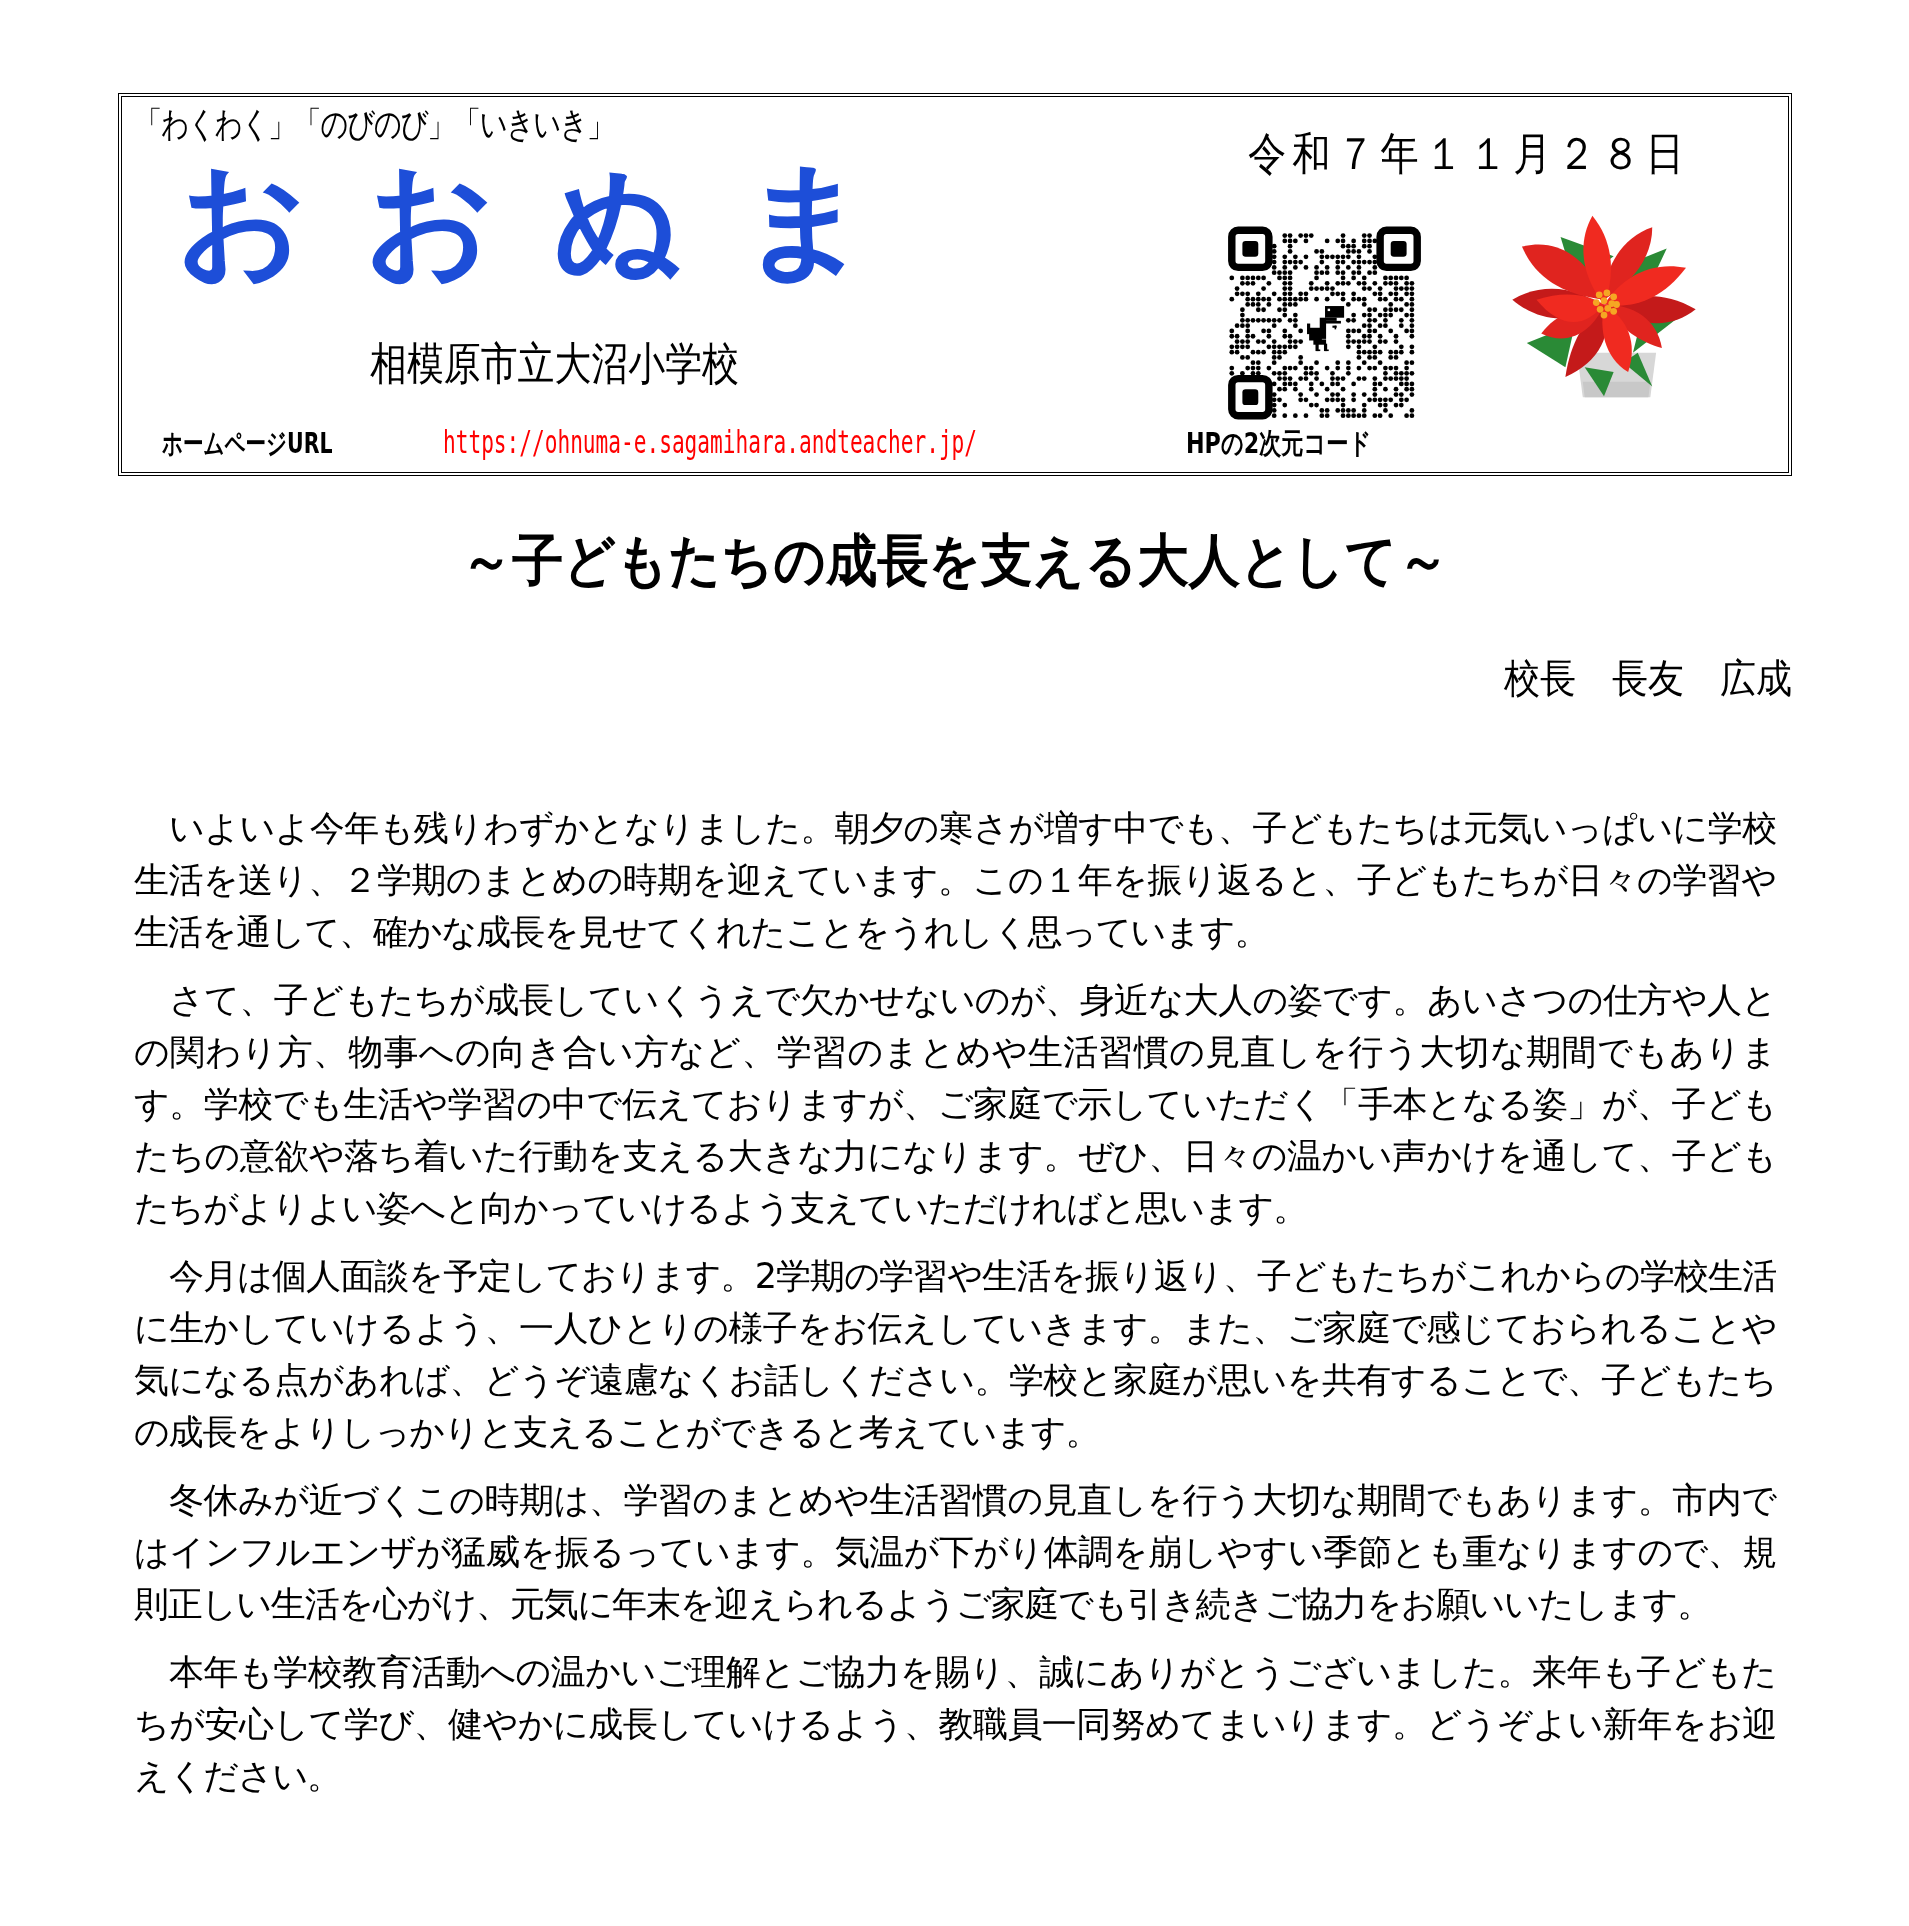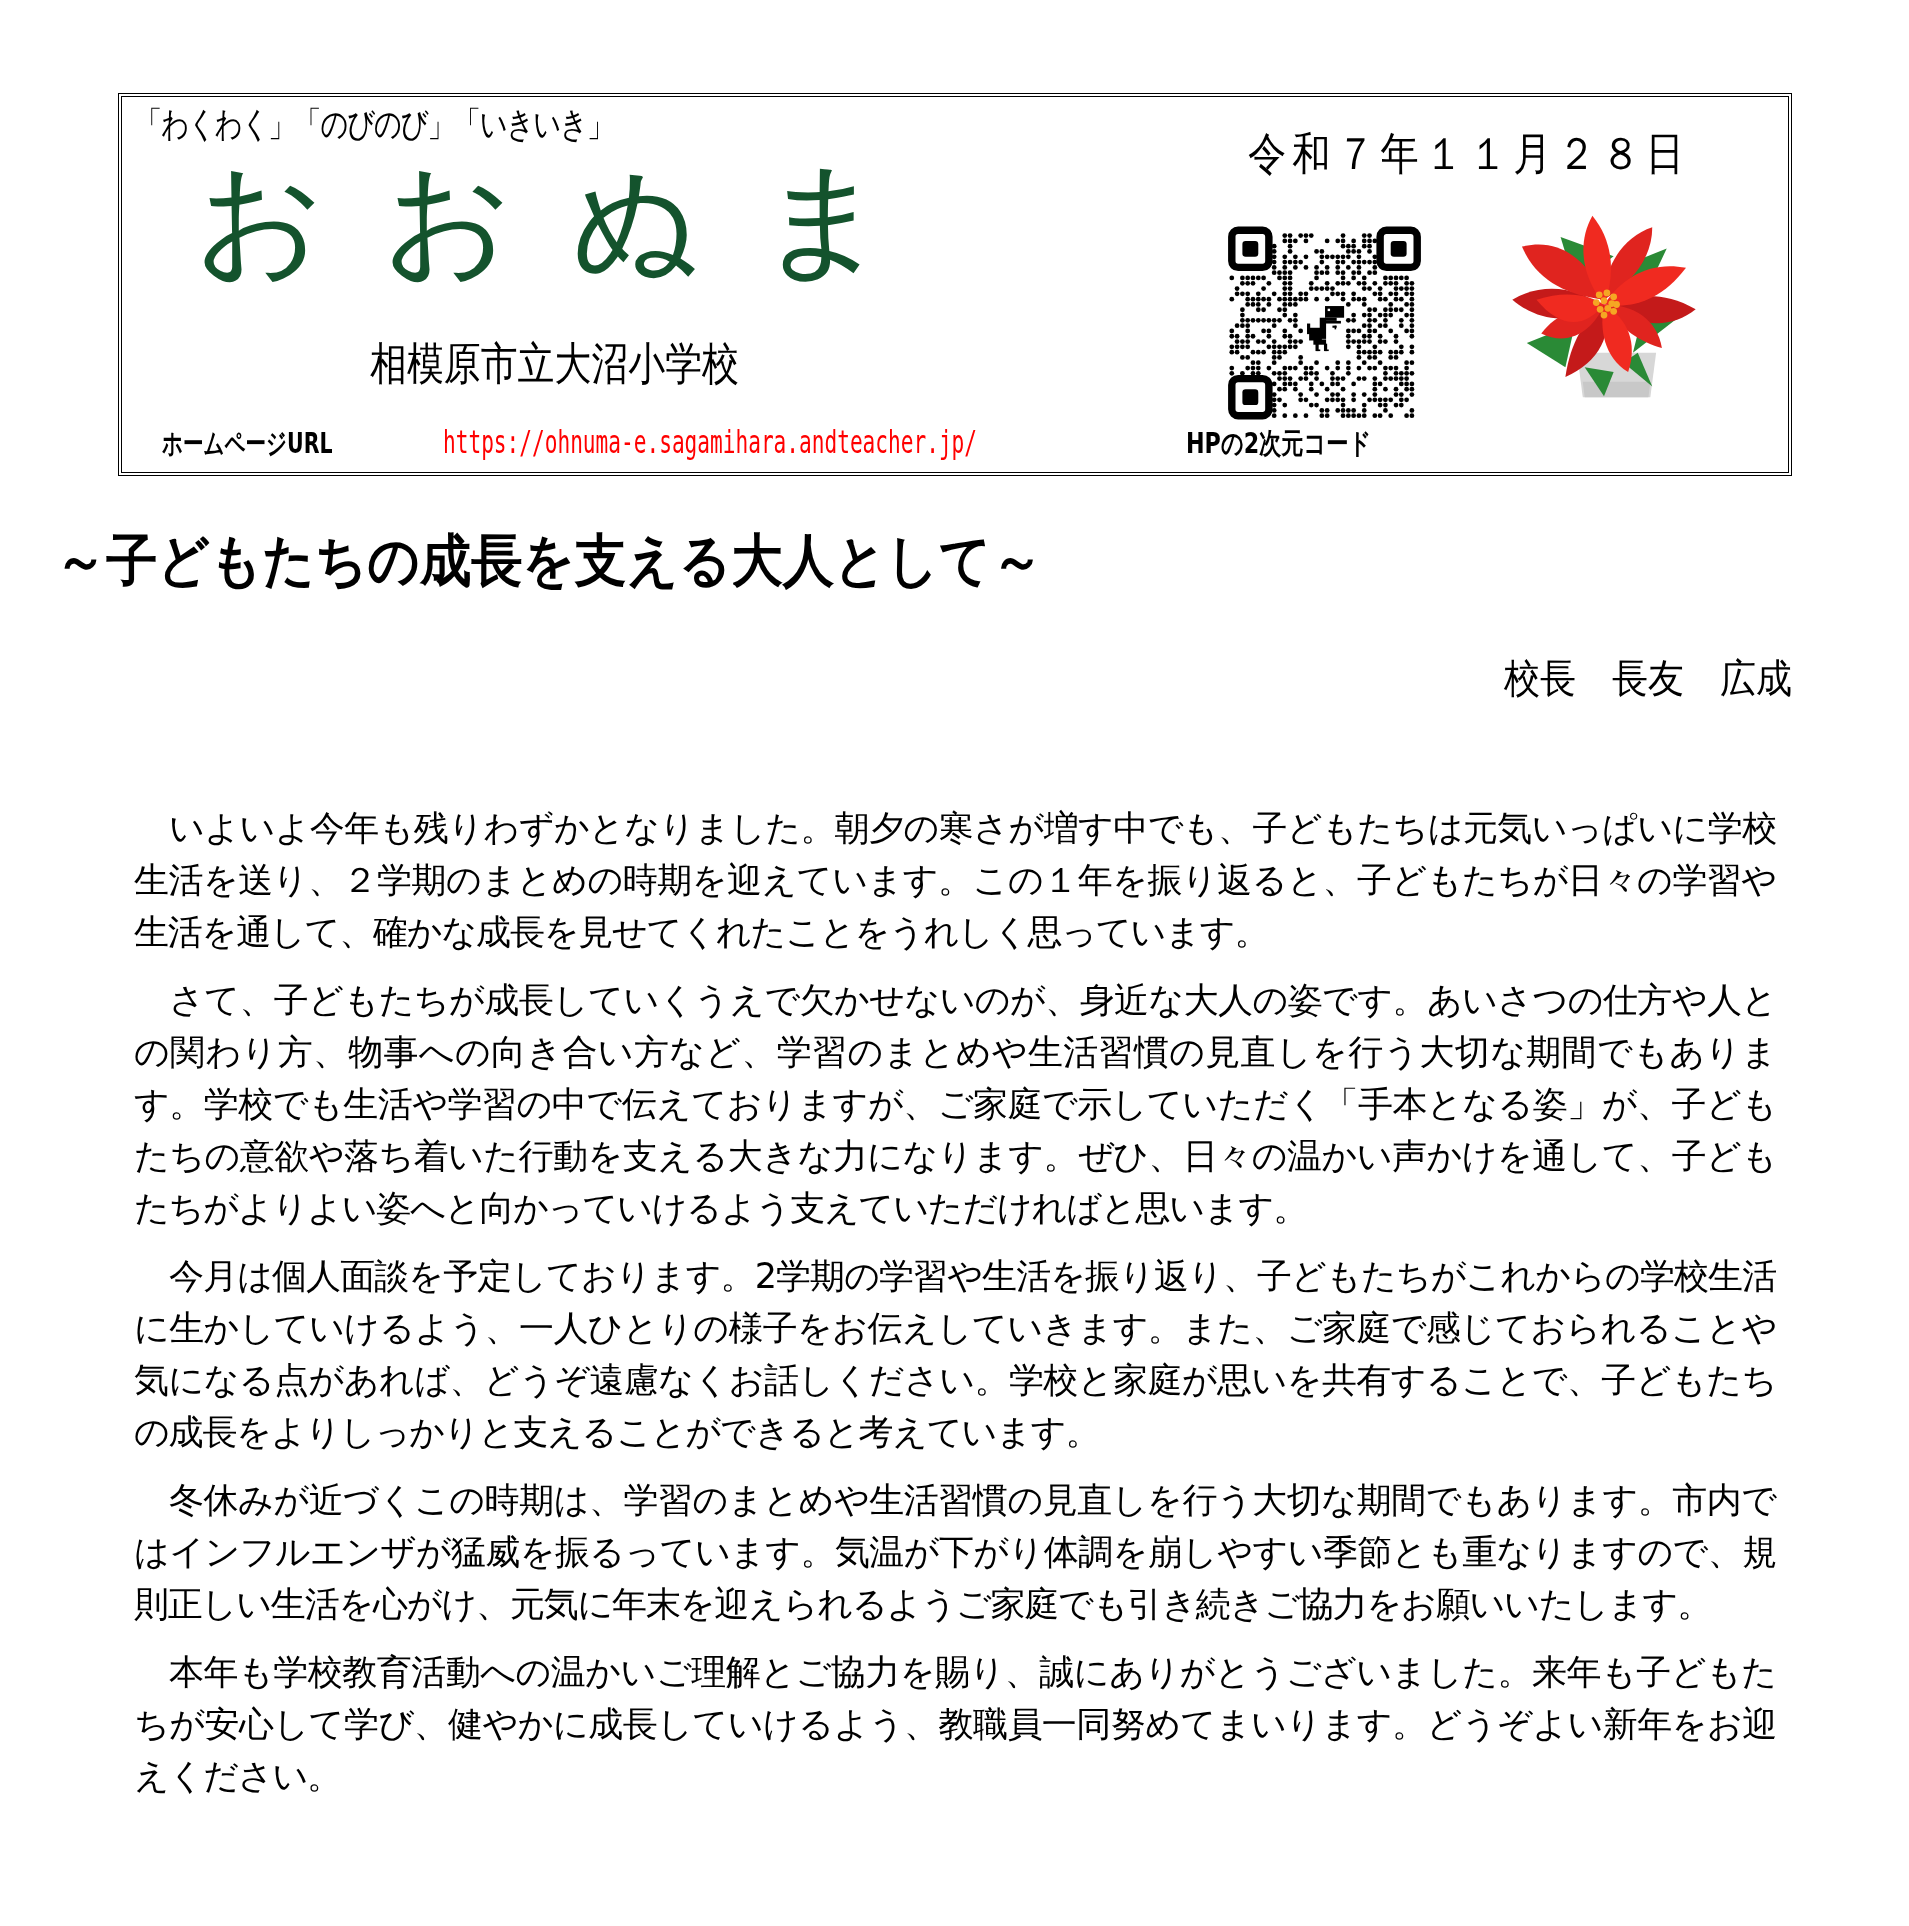--- a/index.html
+++ b/index.html
@@ -18,22 +18,22 @@
   #header-box::after {
     content: ""; position: absolute; left: 2.3px; top: 2.3px; right: 2.3px; bottom: 2.3px;
     border: 1.9px solid #000;
   }
   #slogan {
     left: 135px; top: 103px; font-size: 35px; line-height: 42px;
     white-space: nowrap; letter-spacing: -1.5px;
     transform: scaleX(0.78); transform-origin: left top;
   }
   #masthead {
-    left: 195px; top: 150px; font-size: 127px; line-height: 139px;
-    color: #14532d; font-weight: normal; white-space: nowrap; letter-spacing: 58px;
+    left: 177px; top: 150px; font-size: 127px; line-height: 139px;
+    color: #1d4ed8; font-weight: bold; white-space: nowrap; letter-spacing: 58px;
     transform: scaleX(1.0); transform-origin: left top;
   }
   #school-name {
     left: 370px; top: 339px; font-size: 45px; line-height: 50px;
     white-space: nowrap; transform: scaleX(0.82); transform-origin: left top;
   }
   #url-label {
     left: 162px; top: 426px; font-size: 28.5px; line-height: 35px; font-weight: bold;
     white-space: nowrap; transform: scaleX(0.72); transform-origin: left top;
   }
@@ -48,21 +48,21 @@
   }
   #issue-date {
     left: 1248px; top: 127px; font-size: 45px; line-height: 54px;
     white-space: nowrap; letter-spacing: 7px; transform: scaleX(0.85); transform-origin: left top;
   }
   #qr-code { left: 1224px; top: 225px; width: 201px; height: 196px; }
   #poinsettia { left: 1504px; top: 208px; width: 200px; height: 193px; }
 
   
   #article-title {
-    left: 0; width: 1910px; top: 528px; text-align: left;
+    left: 0; width: 1910px; top: 528px; text-align: center;
     font-size: 57px; line-height: 65px; font-weight: bold; white-space: nowrap;
   }
   #article-title span { display: inline-block; transform: scaleX(0.9); }
   #author {
     right: 118px; top: 655px; font-size: 40px; line-height: 46px; white-space: pre;
     transform: scaleX(0.9); transform-origin: right top;
   }
 
   
   #body-text {

